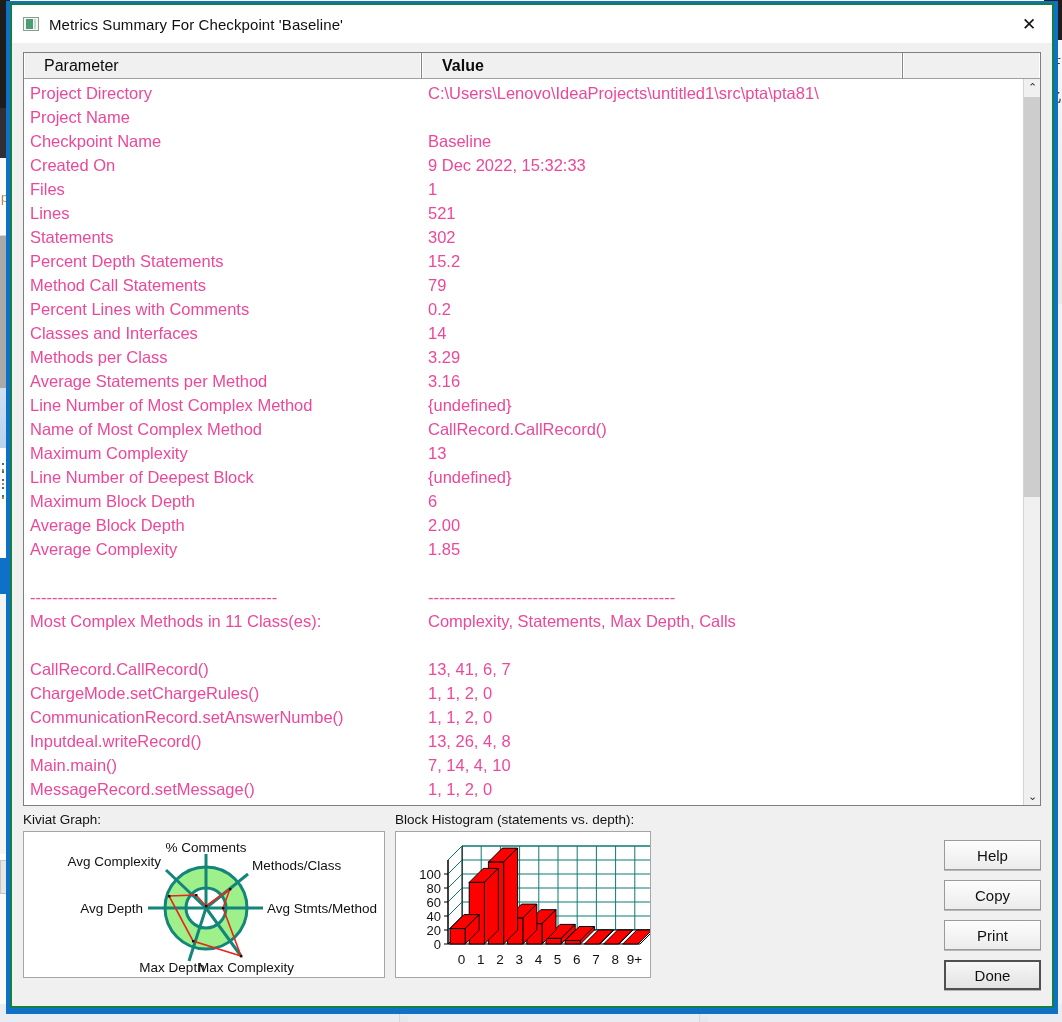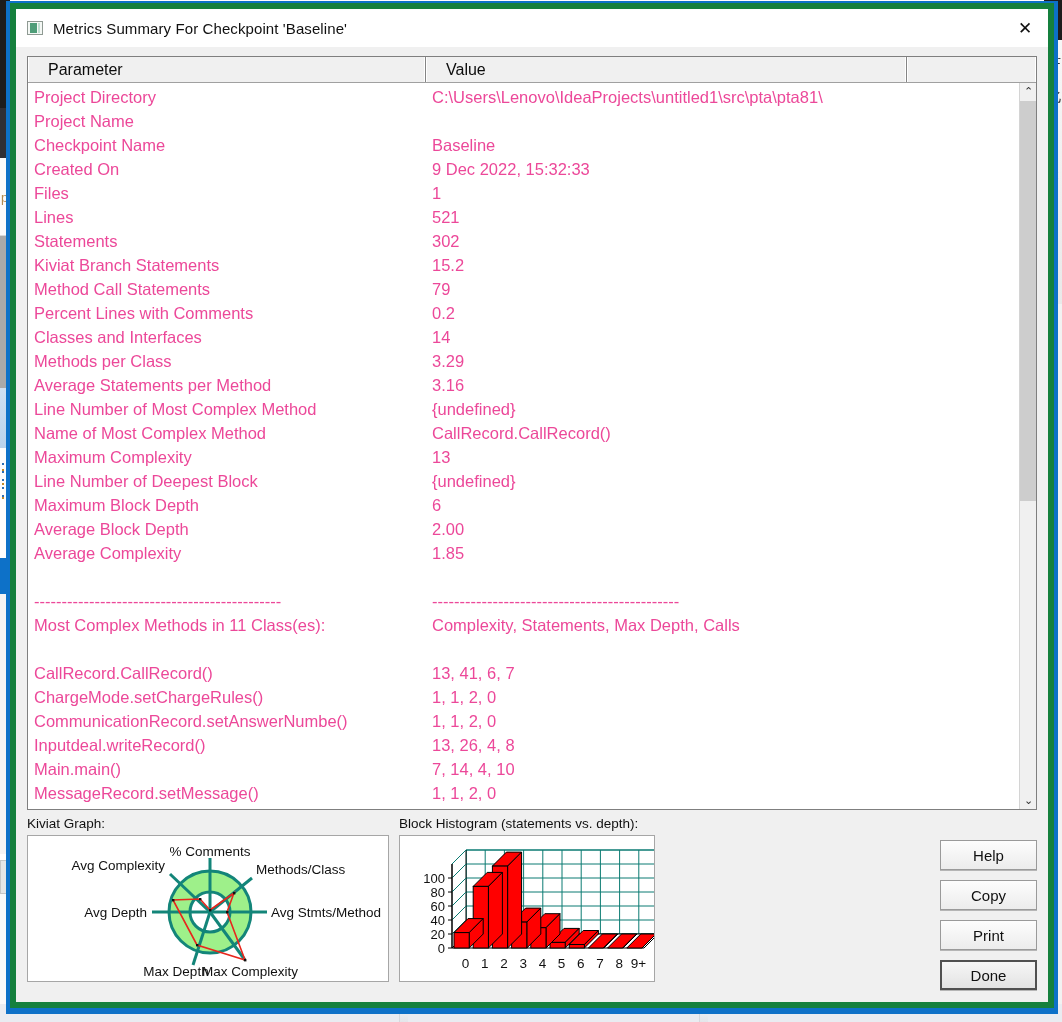--- a/index.html
+++ b/index.html
@@ -39,21 +39,21 @@
 
   .taskbar        { position:absolute; left:0; bottom:0; width:1062px; height:18px;
                     background:linear-gradient(#f3f4f6,#e3e6ea); border-top:1px solid #cfd3d8; }
   .tb-seg         { position:absolute; bottom:0; height:18px; background:#e9ecf1; border-right:1px solid #d5d9de;}
 
   
   #window {
     position: absolute; left: 10px; top: 3px;
     width: 1044px; height: 1005px;
     background: #f0f0f0;
-    border: 6px solid #15803d;
+    border: 2px solid #15803d;
     display: flex; flex-direction: column;
   }
   #window-shadow {
     position:absolute; left:6px; top:1px; width:1052px; height:1013px;
     background:#0d71c8;
     z-index: 0;
   }
   #window { z-index: 2; }
 
   .titlebar {
@@ -96,21 +96,21 @@
     display:flex; height: 26px; flex: 0 0 26px;
     background:#f0f0f0; border-bottom:1px solid #a0a0a0;
   }
   .th {
     font-size: 16px; color:#0c0c0c; display:flex; align-items:center;
     padding-left: 20px; background:#f0f0f0;
     border-right:1px solid #848484;
     box-shadow: inset -1px 0 0 #ffffff, inset 1px 0 0 #ffffff;
   }
   .th.c1 { width: 398px; }
-  .th.c2 { width: 481px; }
+  .th.c2 { width: 481px; font-weight: bold; }
   .th.c3 { flex:1 1 auto; border-right:none; }
   .table-scroll-area { flex:1 1 auto; position:relative; overflow:hidden; background:#fff; }
   .rows { padding: 2px 0 0 0; }
   .row { display:flex; height:24px; align-items:center; font-size:16.5px; color:#ec4899; }
   .row .p { width: 398px; padding-left:6px; white-space:nowrap; overflow:hidden; }
   .row .v { flex:1 1 auto; padding-left:6px; white-space:nowrap; overflow:hidden; }
   .row.blank { height: 24px; }
 
   
   .vscroll {
@@ -230,21 +230,21 @@
             </div>
             <div class="row">
               <div class="p">Lines</div>
               <div class="v">521</div>
             </div>
             <div class="row">
               <div class="p">Statements</div>
               <div class="v">302</div>
             </div>
             <div class="row">
-              <div class="p">Kiviat Branch Statements</div>
+              <div class="p">Percent Depth Statements</div>
               <div class="v">15.2</div>
             </div>
             <div class="row">
               <div class="p">Method Call Statements</div>
               <div class="v">79</div>
             </div>
             <div class="row">
               <div class="p">Percent Lines with Comments</div>
               <div class="v">0.2</div>
             </div>

